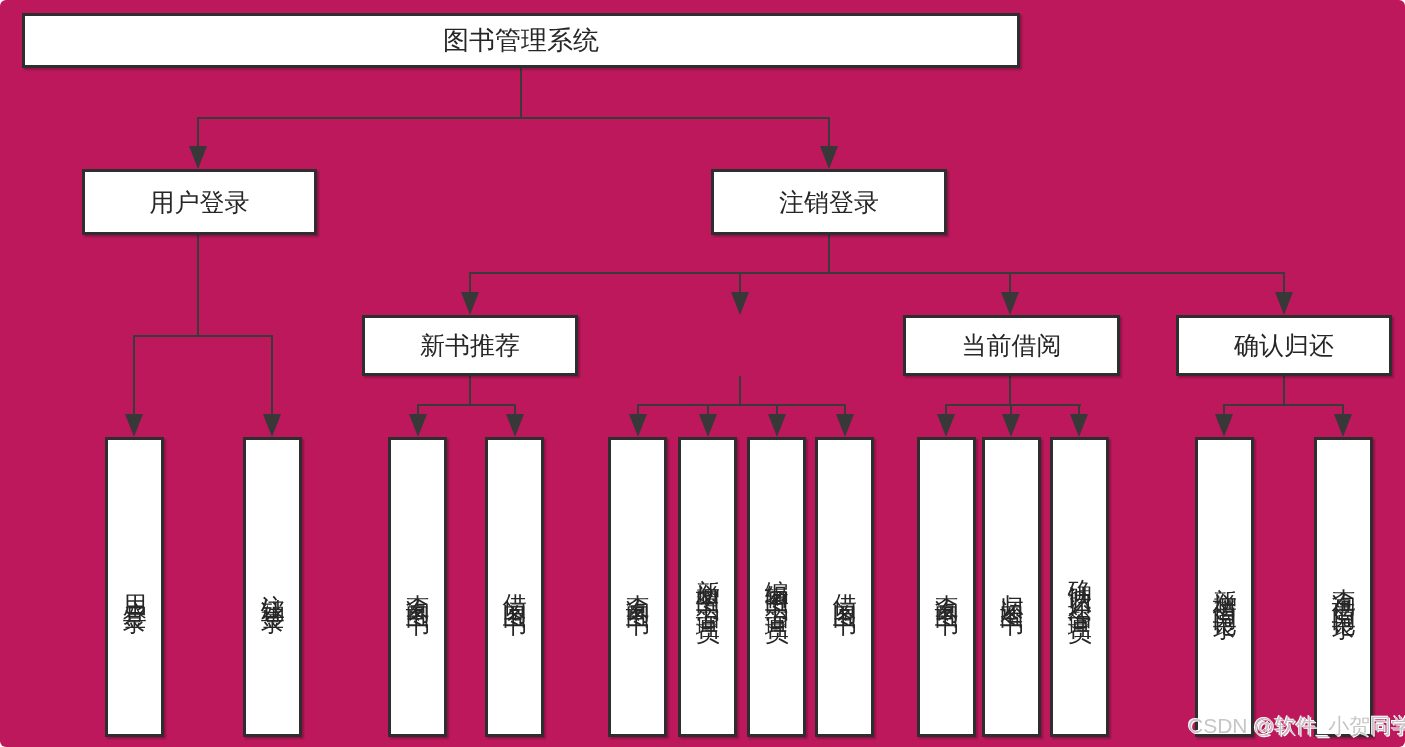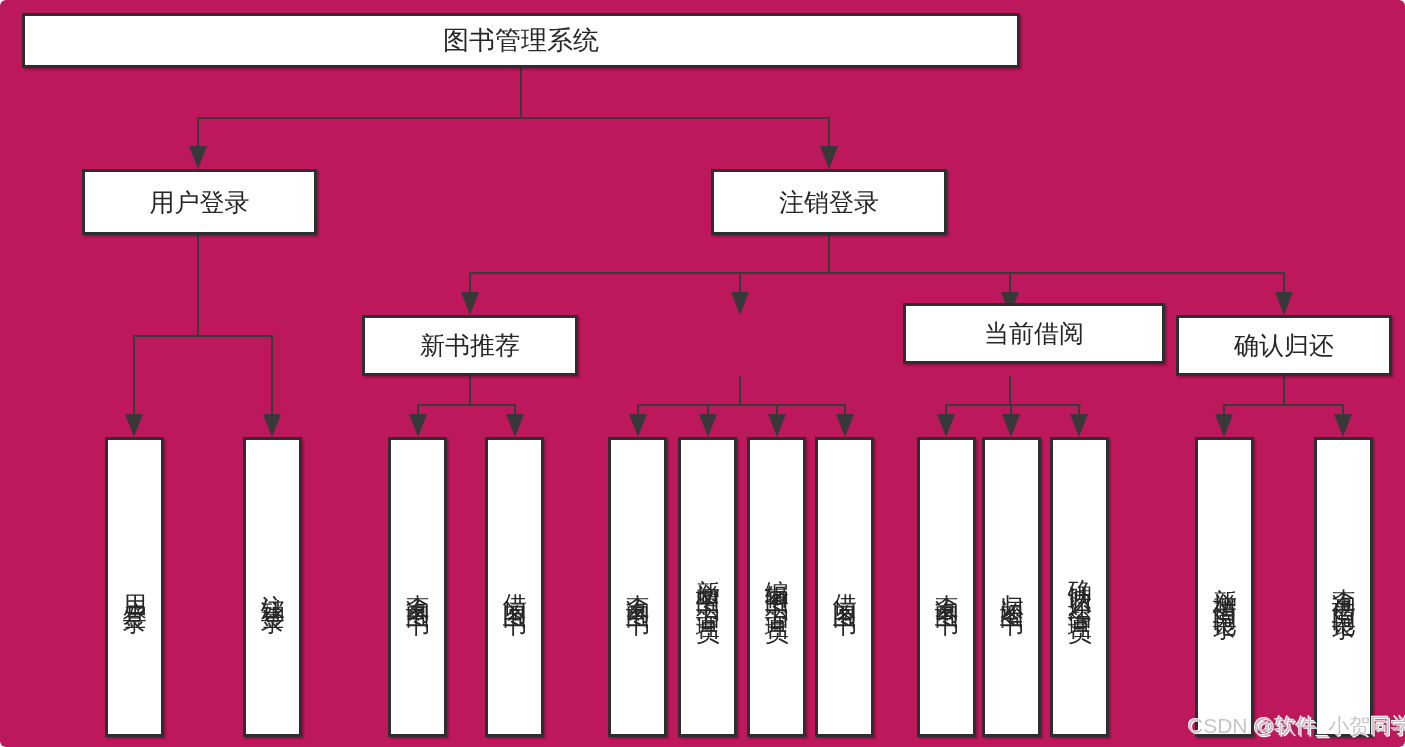--- a/index.html
+++ b/index.html
@@ -111,21 +111,21 @@
     <div class="arrow" style="left:731px;top:292px"></div>
     <div class="vline" style="left:1009px;top:272px;height:22px"></div>
     <div class="arrow" style="left:1001px;top:292px"></div>
     <div class="vline" style="left:1283px;top:272px;height:22px"></div>
     <div class="arrow" style="left:1275px;top:292px"></div>
   </div>
 
   <div class="node hlabel" style="left:362px;top:315px;width:216px;height:61px">新书推荐</div>
 
 
-  <div class="node hlabel" style="left:903px;top:303px;width:262px;height:61px">当前借阅</div>
+  <div class="node hlabel" style="left:903px;top:315px;width:217px;height:61px">当前借阅</div>
 
   <div class="node hlabel" style="left:1176px;top:315px;width:216px;height:61px">确认归还</div>
 
   <div>
     <div class="vline" style="left:469px;top:376px;height:30px"></div>
     <div class="hline" style="left:417px;top:404px;width:99px"></div>
     <div class="vline" style="left:417px;top:404px;height:12px"></div>
     <div class="arrow" style="left:409px;top:414px"></div>
     <div class="vline" style="left:514px;top:404px;height:12px"></div>
     <div class="arrow" style="left:506px;top:414px"></div>

